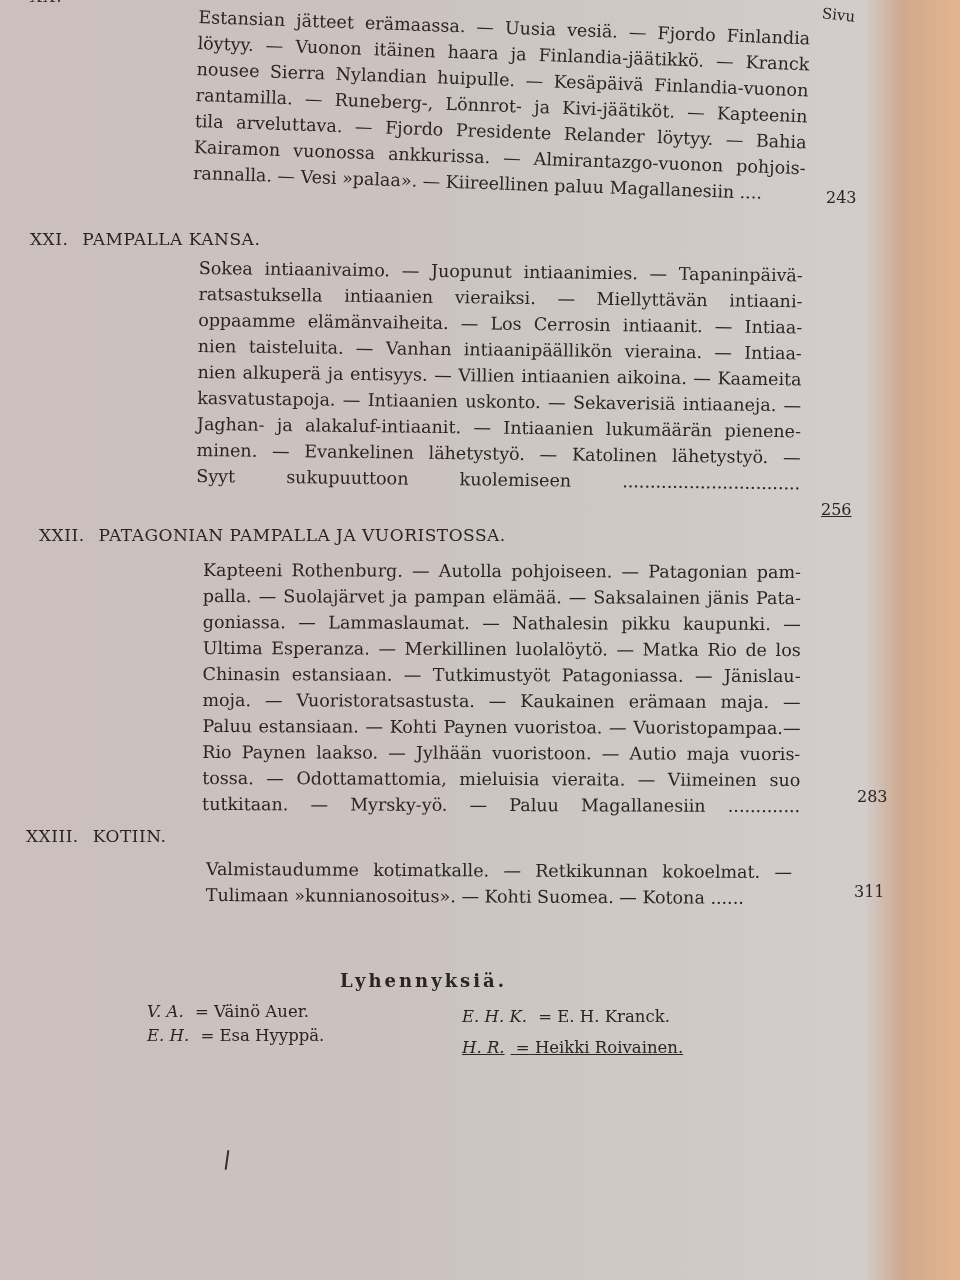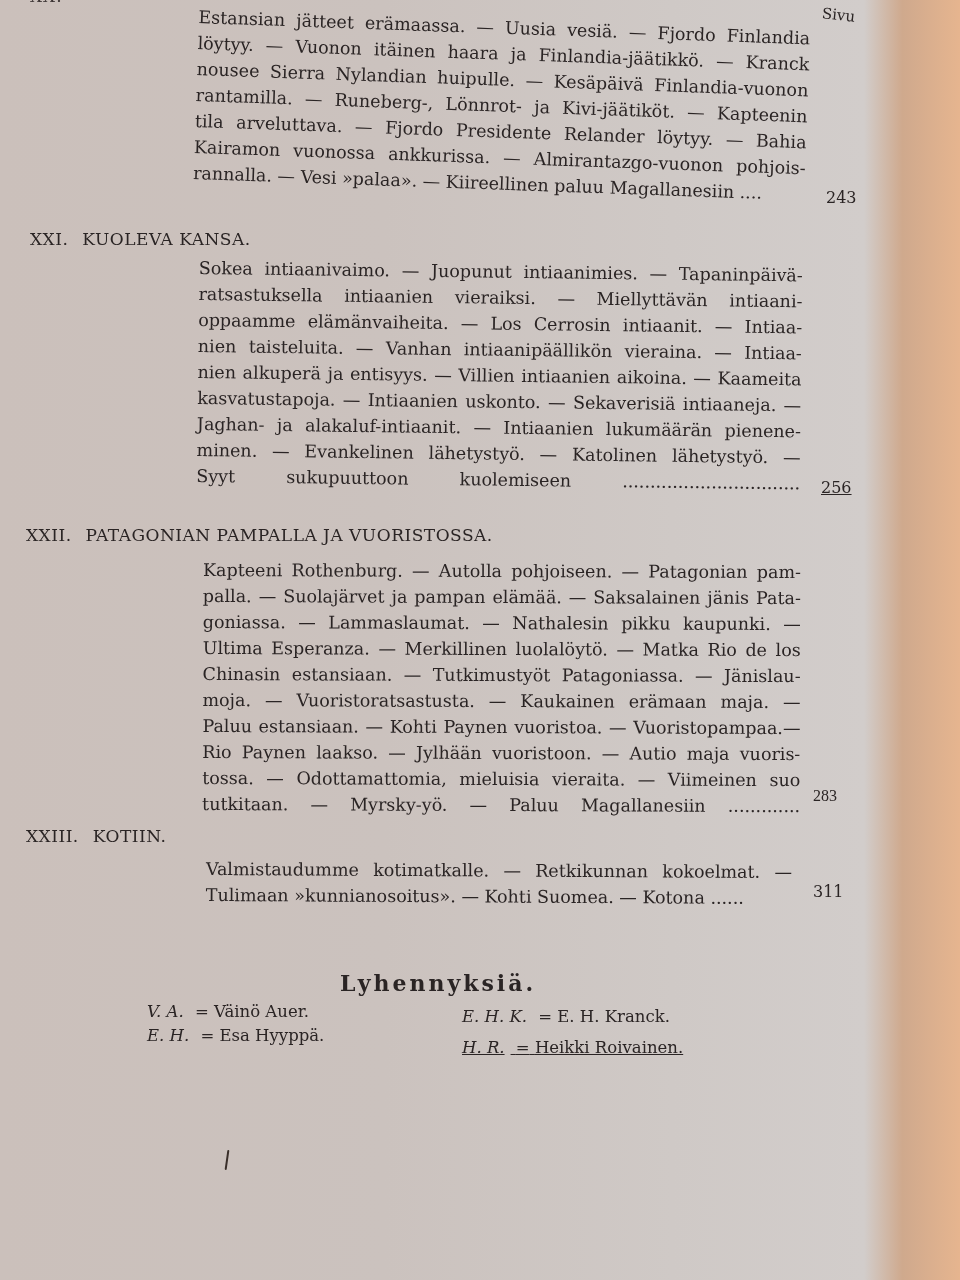--- a/index.html
+++ b/index.html
@@ -11,21 +11,21 @@
   }
   .page { position:absolute; inset:0; }
   .partial-head { position:absolute; left:30px; top:-14px; font-size:17px; letter-spacing:1px; color:#3a3232; }
   .sivu { position:absolute; left:822px; top:6px; font-size:15px; transform:rotate(6deg); }
   .chapter-title { position:absolute; font-size:17px; letter-spacing:0.5px; white-space:nowrap; }
   .chapter-title .num { display:inline-block; margin-right:14px; }
   .entry { position:absolute; font-size:17.5px; line-height:26px; text-align:justify; }
   .entry .line { display:block; white-space:nowrap; text-align-last:justify; }
   .entry .line.last { text-align-last:left; }
   .pgnum { position:absolute; font-size:16px; }
-  .abbr-title { position:absolute; left:340px; top:970px; font-weight:bold; font-size:22px; letter-spacing:3px; }
+  .abbr-title { position:absolute; left:340px; top:970px; font-weight:bold; font-size:18px; letter-spacing:3px; }
   .abbr { position:absolute; font-size:16.5px; white-space:nowrap; }
   .abbr i { font-style:italic; margin-right:6px; }
   .mark { position:absolute; left:226px; top:1150px; width:2px; height:20px; background:#3a2f2a; transform:rotate(8deg); border-radius:1px; }
 </style>
 </head>
 <body>
 
 <div class="page">
 
   <div class="partial-head">XX.</div>
@@ -36,60 +36,60 @@
     <span class="line">löytyy. — Vuonon itäinen haara ja Finlandia-jäätikkö. — Kranck</span>
     <span class="line">nousee Sierra Nylandian huipulle. — Kesäpäivä Finlandia-vuonon</span>
     <span class="line">rantamilla. — Runeberg-, Lönnrot- ja Kivi-jäätiköt. — Kapteenin</span>
     <span class="line">tila arveluttava. — Fjordo Presidente Relander löytyy. — Bahia</span>
     <span class="line">Kairamon vuonossa ankkurissa. — Almirantazgo-vuonon pohjois-</span>
     <span class="line last">rannalla. — Vesi »palaa». — Kiireellinen paluu Magallanesiin ....</span>
   </div>
   <div class="pgnum" style="left:826px; top:188px;">243</div>
 
   <div class="chapter-title" style="left:30px; top:229px;">
-    <span class="num">XXI.</span><span>KUOLEVA KANSA.</span>
+    <span class="num">XXI.</span><span>PAMPALLA KANSA.</span>
   </div>
   <div class="entry" style="left:199px; top:255px; width:604px; transform:rotate(0.7deg); transform-origin:left top;">
     <span class="line">Sokea intiaanivaimo. — Juopunut intiaanimies. — Tapaninpäivä-</span>
     <span class="line">ratsastuksella intiaanien vieraiksi. — Miellyttävän intiaani-</span>
     <span class="line">oppaamme elämänvaiheita. — Los Cerrosin intiaanit. — Intiaa-</span>
     <span class="line">nien taisteluita. — Vanhan intiaanipäällikön vieraina. — Intiaa-</span>
     <span class="line">nien alkuperä ja entisyys. — Villien intiaanien aikoina. — Kaameita</span>
     <span class="line">kasvatustapoja. — Intiaanien uskonto. — Sekaverisiä intiaaneja. —</span>
     <span class="line">Jaghan- ja alakaluf-intiaanit. — Intiaanien lukumäärän pienene-</span>
     <span class="line">minen. — Evankelinen lähetystyö. — Katolinen lähetystyö. —</span>
     <span class="line">Syyt sukupuuttoon kuolemiseen ................................</span>
   </div>
-  <div class="pgnum" style="left:821px; top:478px;text-decoration:underline;">256</div>
+  <div class="pgnum" style="left:821px; top:500px;text-decoration:underline;">256</div>
 
-  <div class="chapter-title" style="left:26px; top:525px;">
+  <div class="chapter-title" style="left:39px; top:525px;">
     <span class="num">XXII.</span><span>PATAGONIAN PAMPALLA JA VUORISTOSSA.</span>
   </div>
   <div class="entry" style="left:203px; top:557px; width:598px; transform:rotate(0.2deg); transform-origin:left top;">
     <span class="line">Kapteeni Rothenburg. — Autolla pohjoiseen. — Patagonian pam-</span>
     <span class="line">palla. — Suolajärvet ja pampan elämää. — Saksalainen jänis Pata-</span>
     <span class="line">goniassa. — Lammaslaumat. — Nathalesin pikku kaupunki. —</span>
     <span class="line">Ultima Esperanza. — Merkillinen luolalöytö. — Matka Rio de los</span>
     <span class="line">Chinasin estansiaan. — Tutkimustyöt Patagoniassa. — Jänislau-</span>
     <span class="line">moja. — Vuoristoratsastusta. — Kaukainen erämaan maja. —</span>
     <span class="line">Paluu estansiaan. — Kohti Paynen vuoristoa. — Vuoristopampaa.—</span>
     <span class="line">Rio Paynen laakso. — Jylhään vuoristoon. — Autio maja vuoris-</span>
     <span class="line">tossa. — Odottamattomia, mieluisia vieraita. — Viimeinen suo</span>
     <span class="line">tutkitaan. — Myrsky-yö. — Paluu Magallanesiin .............</span>
   </div>
-  <div class="pgnum" style="left:813px; top:787px;font-family:Liberation Serif, serif;">283</div>
+  <div class="pgnum" style="left:857px; top:787px;">283</div>
 
   <div class="chapter-title" style="left:26px; top:826px;">
     <span class="num">XXIII.</span><span>KOTIIN.</span>
   </div>
   <div class="entry" style="left:206px; top:856px; width:586px; transform:rotate(0.3deg); transform-origin:left top;">
     <span class="line">Valmistaudumme kotimatkalle. — Retkikunnan kokoelmat. —</span>
     <span class="line last">Tulimaan »kunnianosoitus». — Kohti Suomea. — Kotona ......</span>
   </div>
-  <div class="pgnum" style="left:813px; top:882px;">311</div>
+  <div class="pgnum" style="left:854px; top:882px;">311</div>
 
   <div class="abbr-title">Lyhennyksiä.</div>
 
   <div class="abbr" style="left:147px; top:1002px;">
     <i>V. A.</i>
     <span>=</span>
     <span>Väinö Auer.</span>
   </div>
   <div class="abbr" style="left:147px; top:1026px;">
     <i>E. H.</i>

